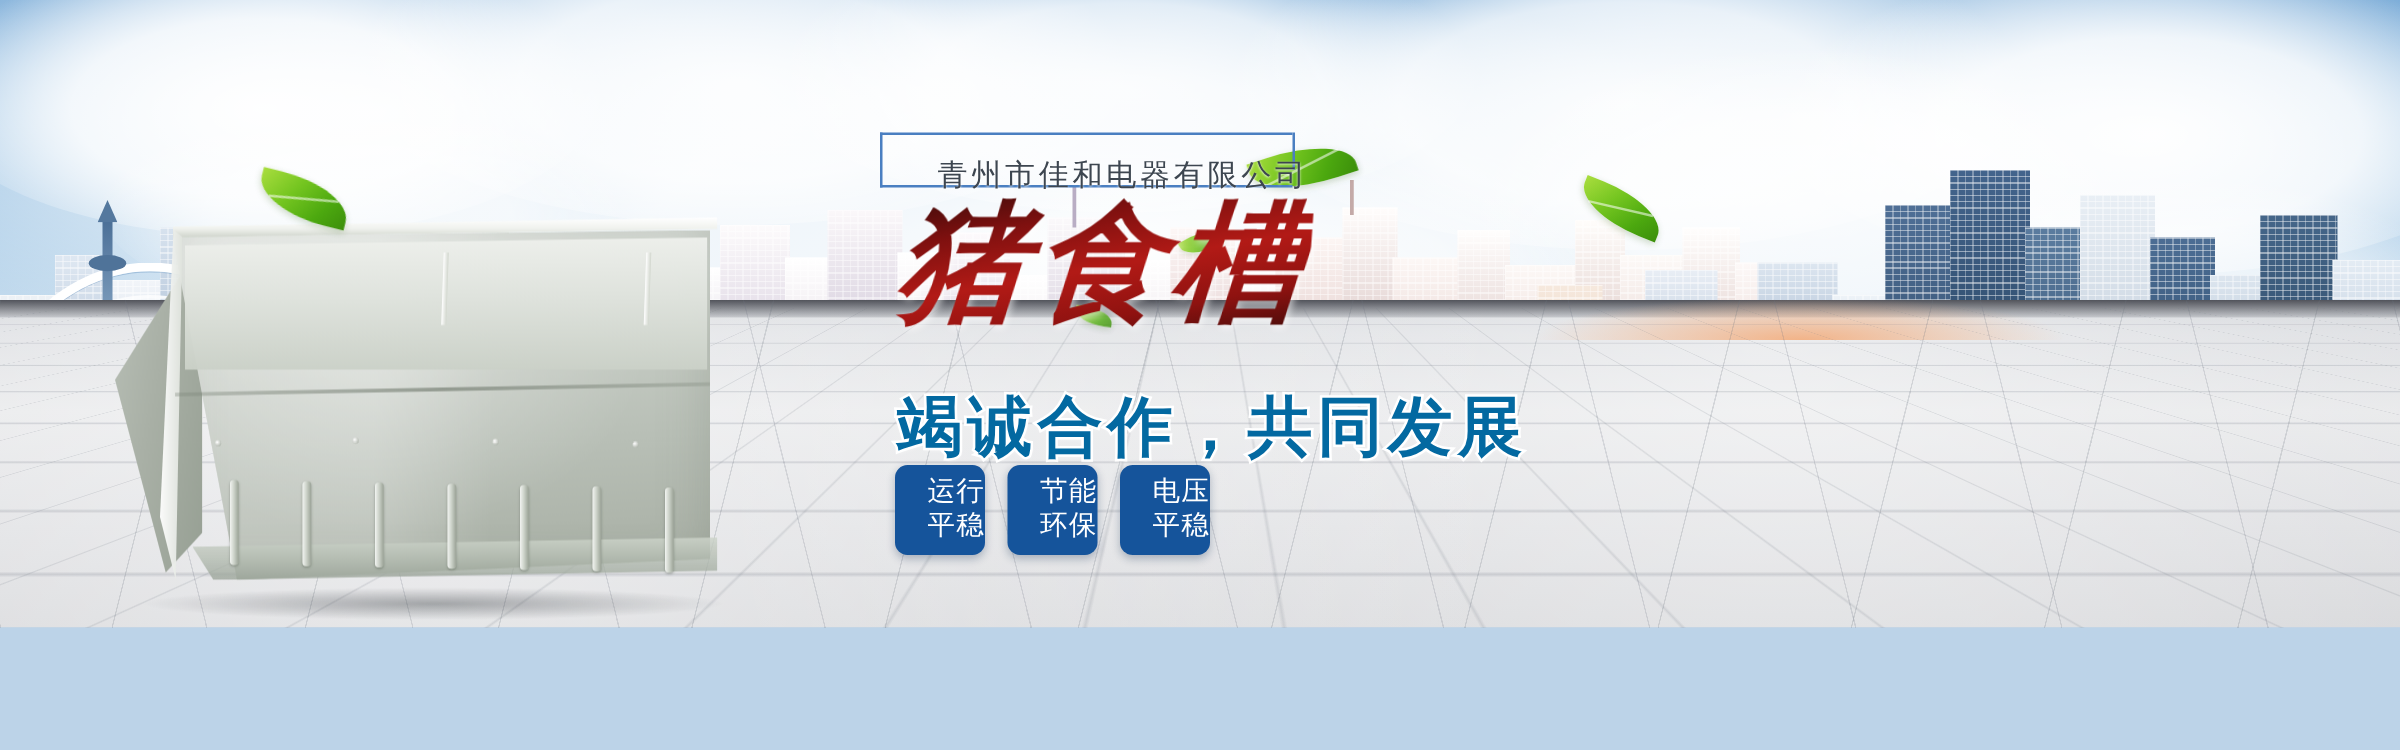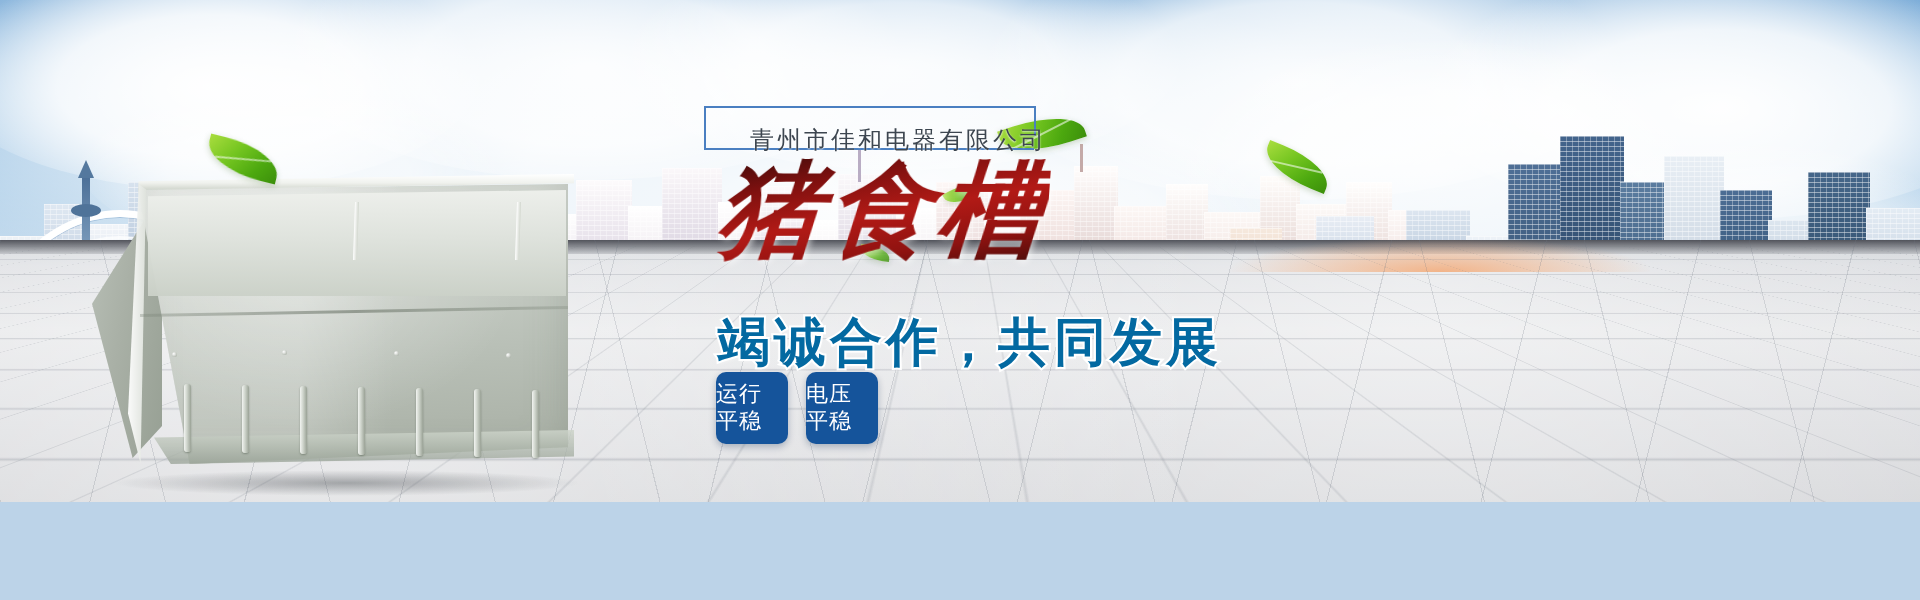--- a/index.html
+++ b/index.html
@@ -275,21 +275,21 @@
 
   .badges {
     position:absolute; left:16px; top:276px;
     display:flex; gap:18px;
   }
   .badge {
     width:72px; height:72px;
     background:#15549b;
     border-radius:10px;
     display:flex; flex-direction:column;
-    align-items:flex-start; justify-content:center;
+    align-items:flex-end; justify-content:center;
     color:#ffffff;
     font-size:22px; line-height:1.22;
     letter-spacing:1px;
     box-shadow:0 3px 7px rgba(10,40,80,.28);
     font-family:"DejaVu Sans","Liberation Sans",sans-serif;
   }
   .badge span { display:block; white-space:nowrap; }
 </style>
 </head>
 <body>
@@ -432,20 +432,24 @@
     <div class="main-title">猪食槽</div>
 
     <div class="sub-title">竭诚合作，共同发展</div>
 
     <div class="badges">
       <div class="badge">
         <span>运行</span>
         <span>平稳</span>
       </div>
       <div class="badge">
+        <span>节能</span>
+        <span>环保</span>
+      </div>
+      <div class="badge">
         <span>电压</span>
         <span>平稳</span>
       </div>
     </div>
 
   </div>
 
 </div>
 
 </body></html>

